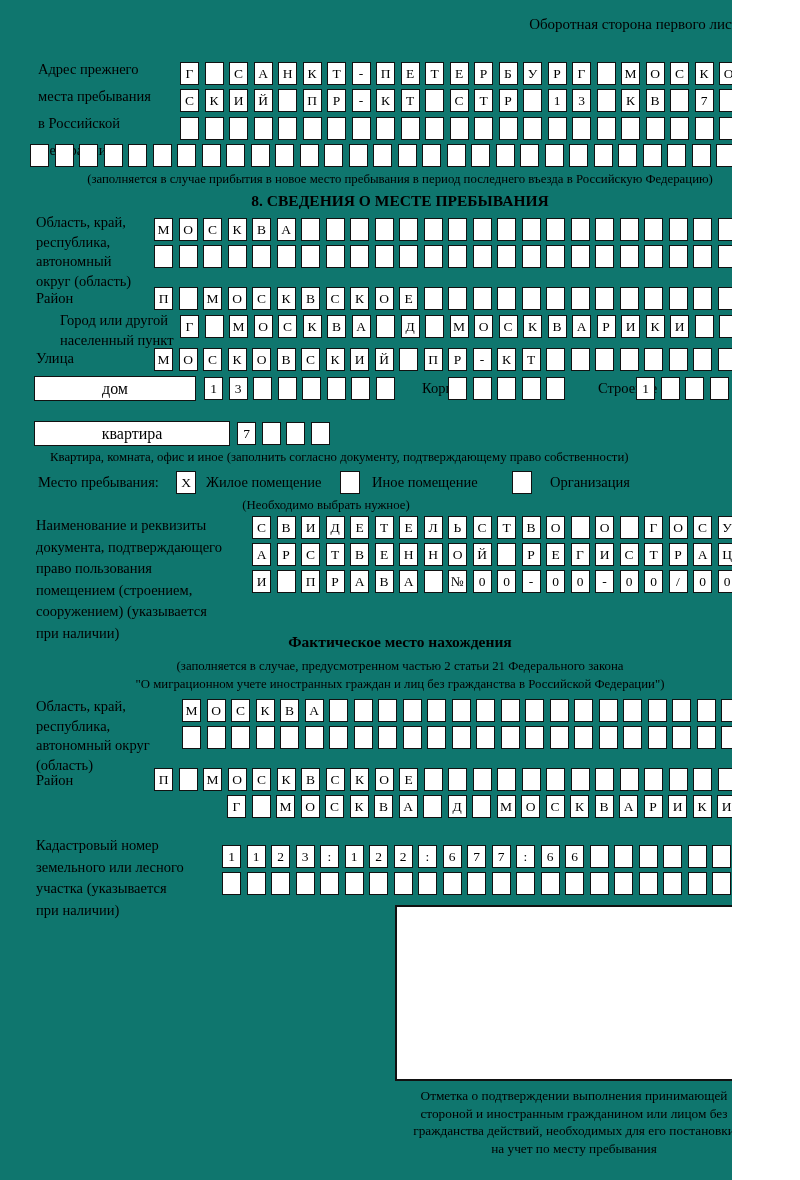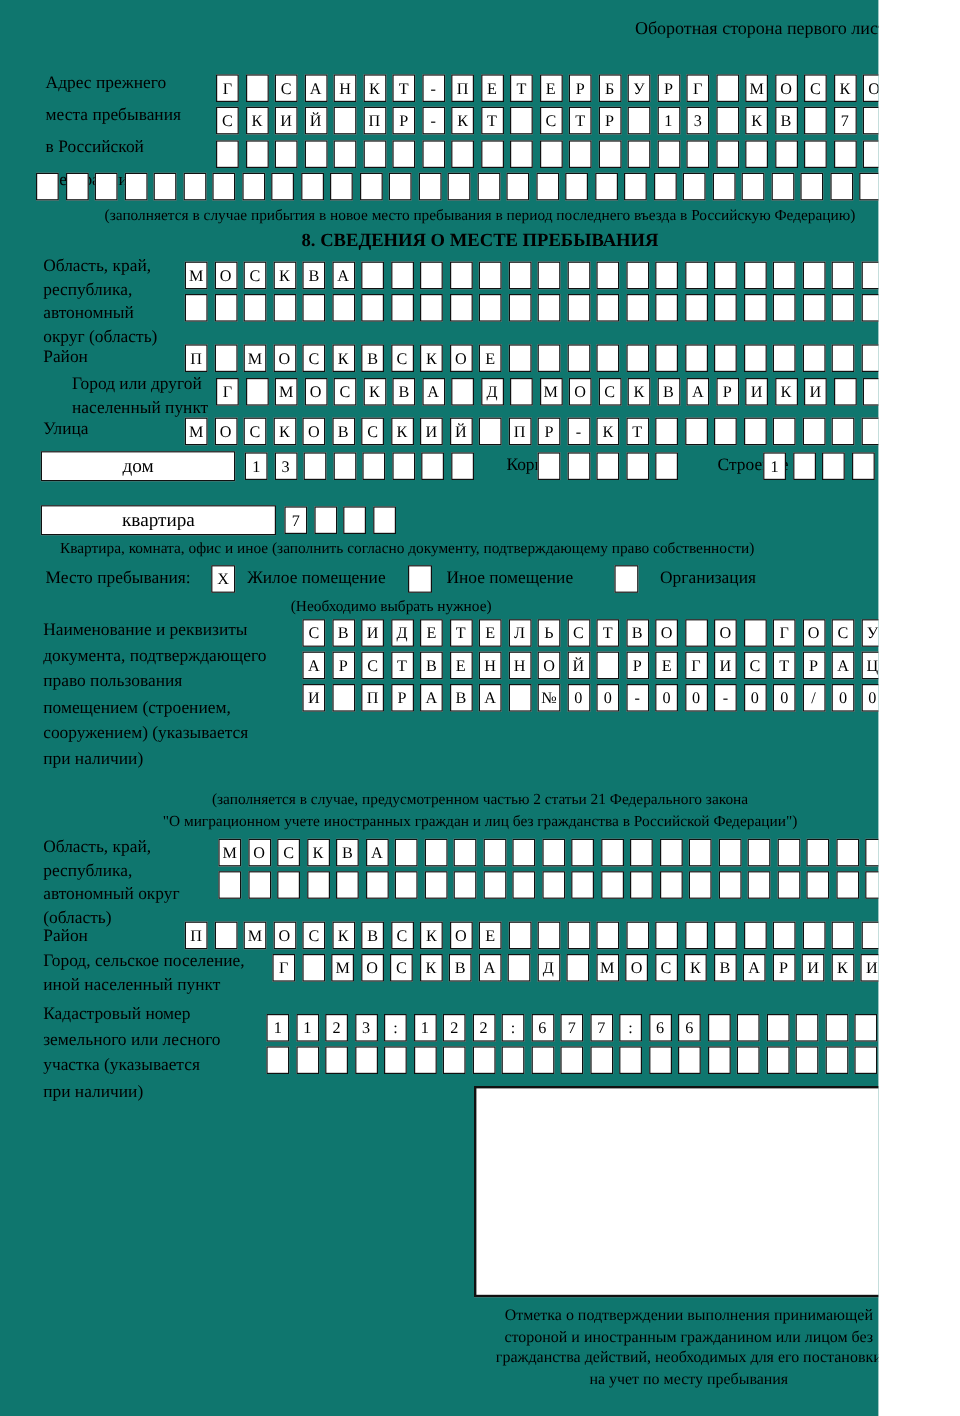--- a/index.html
+++ b/index.html
@@ -418,20 +418,21 @@
       <div class="cell">0</div>
       <div class="cell">-</div>
       <div class="cell">0</div>
       <div class="cell">0</div>
       <div class="cell">/</div>
       <div class="cell">0</div>
       <div class="cell">0</div>
       <div class="cell">0</div>
     </div>
 
+  <div class="abs header-bold" style="left:0;top:633px;width:800px;">Фактическое место нахождения</div>
   <div class="abs note" style="left:0;top:657px;width:800px;">(заполняется в случае, предусмотренном частью 2 статьи 21 Федерального закона
 "О миграционном учете иностранных граждан и лиц без гражданства в Российской Федерации")</div>
 
   <div class="abs label" style="left:36px;top:697px;width:145px;">Область, край,
 республика,
 автономный округ
 (область)</div>
   <div class="abs grid" style="left:182px;top:699px;">
       <div class="cell">М</div>
       <div class="cell">О</div>
@@ -507,22 +508,20 @@
       <div class="cell"></div>
       <div class="cell"></div>
       <div class="cell"></div>
       <div class="cell"></div>
       <div class="cell"></div>
       <div class="cell"></div>
       <div class="cell"></div>
       <div class="cell"></div>
     </div>
 
-  <div class="abs label" style="left:36px;top:792px;width:190px;">Город, сельское поселение,
-иной населенный пункт</div>
   <div class="abs grid" style="left:227px;top:795px;">
       <div class="cell">Г</div>
       <div class="cell"></div>
       <div class="cell">М</div>
       <div class="cell">О</div>
       <div class="cell">С</div>
       <div class="cell">К</div>
       <div class="cell">В</div>
       <div class="cell">А</div>
       <div class="cell"></div>

